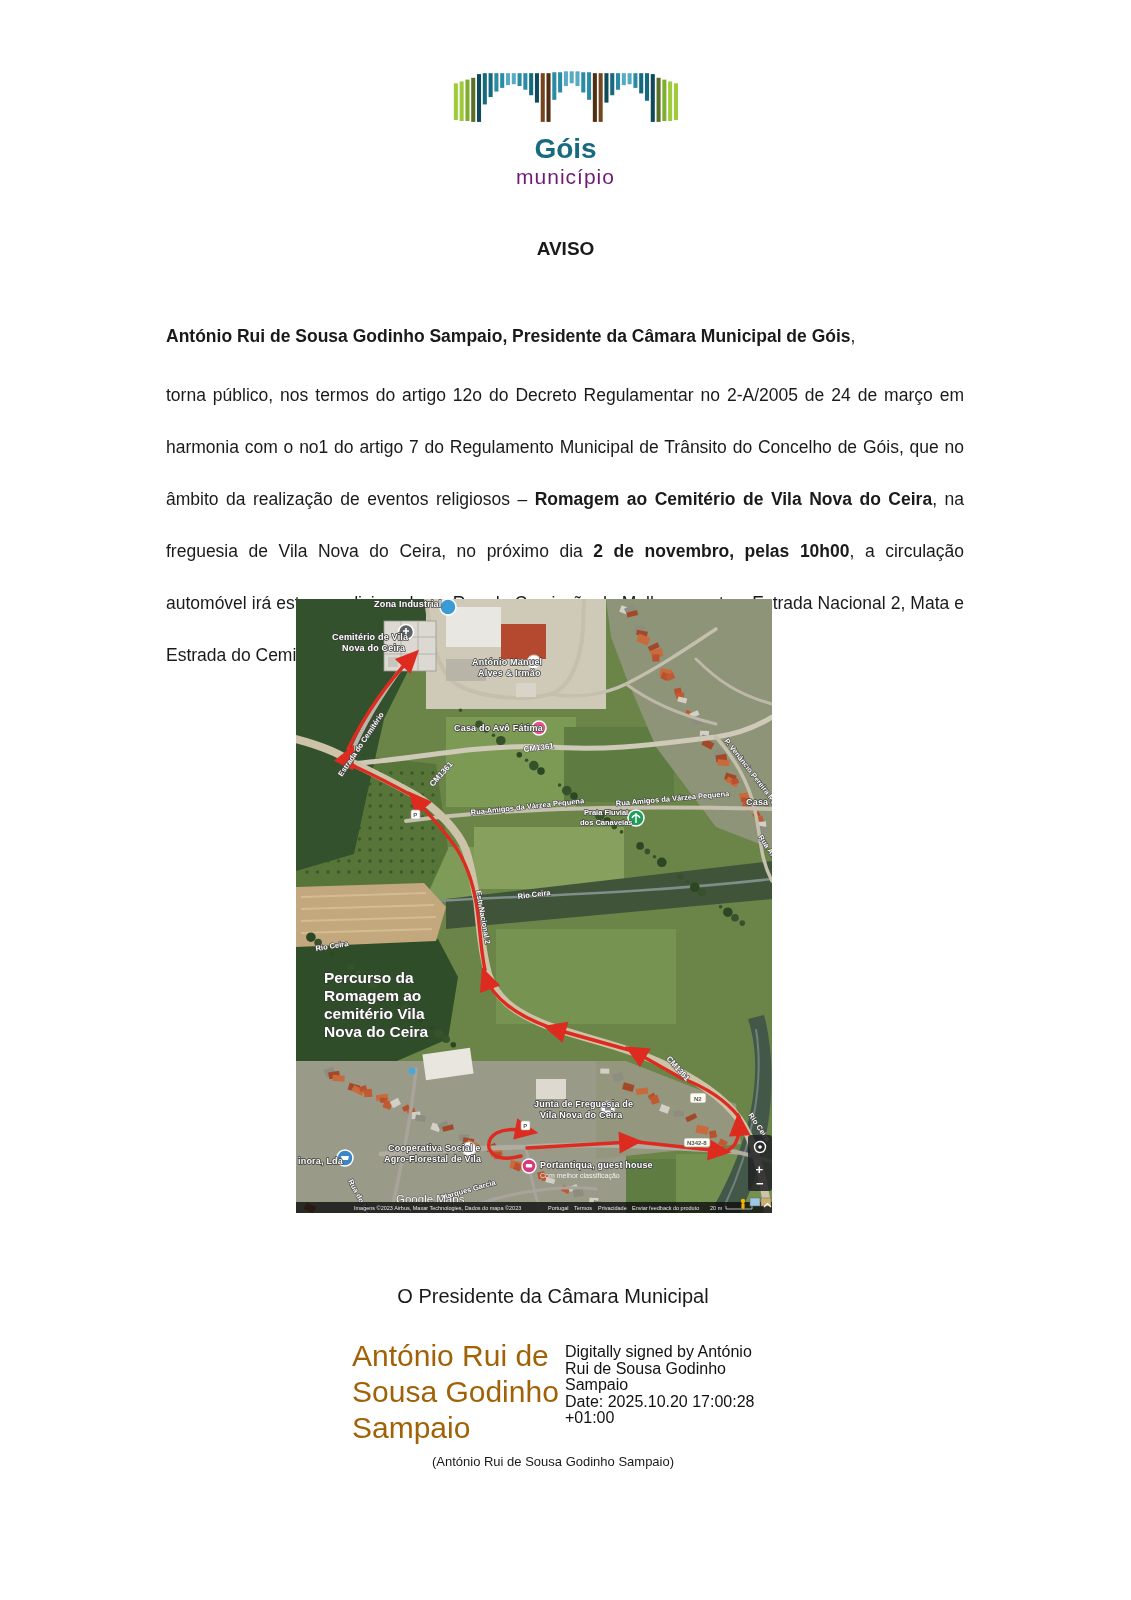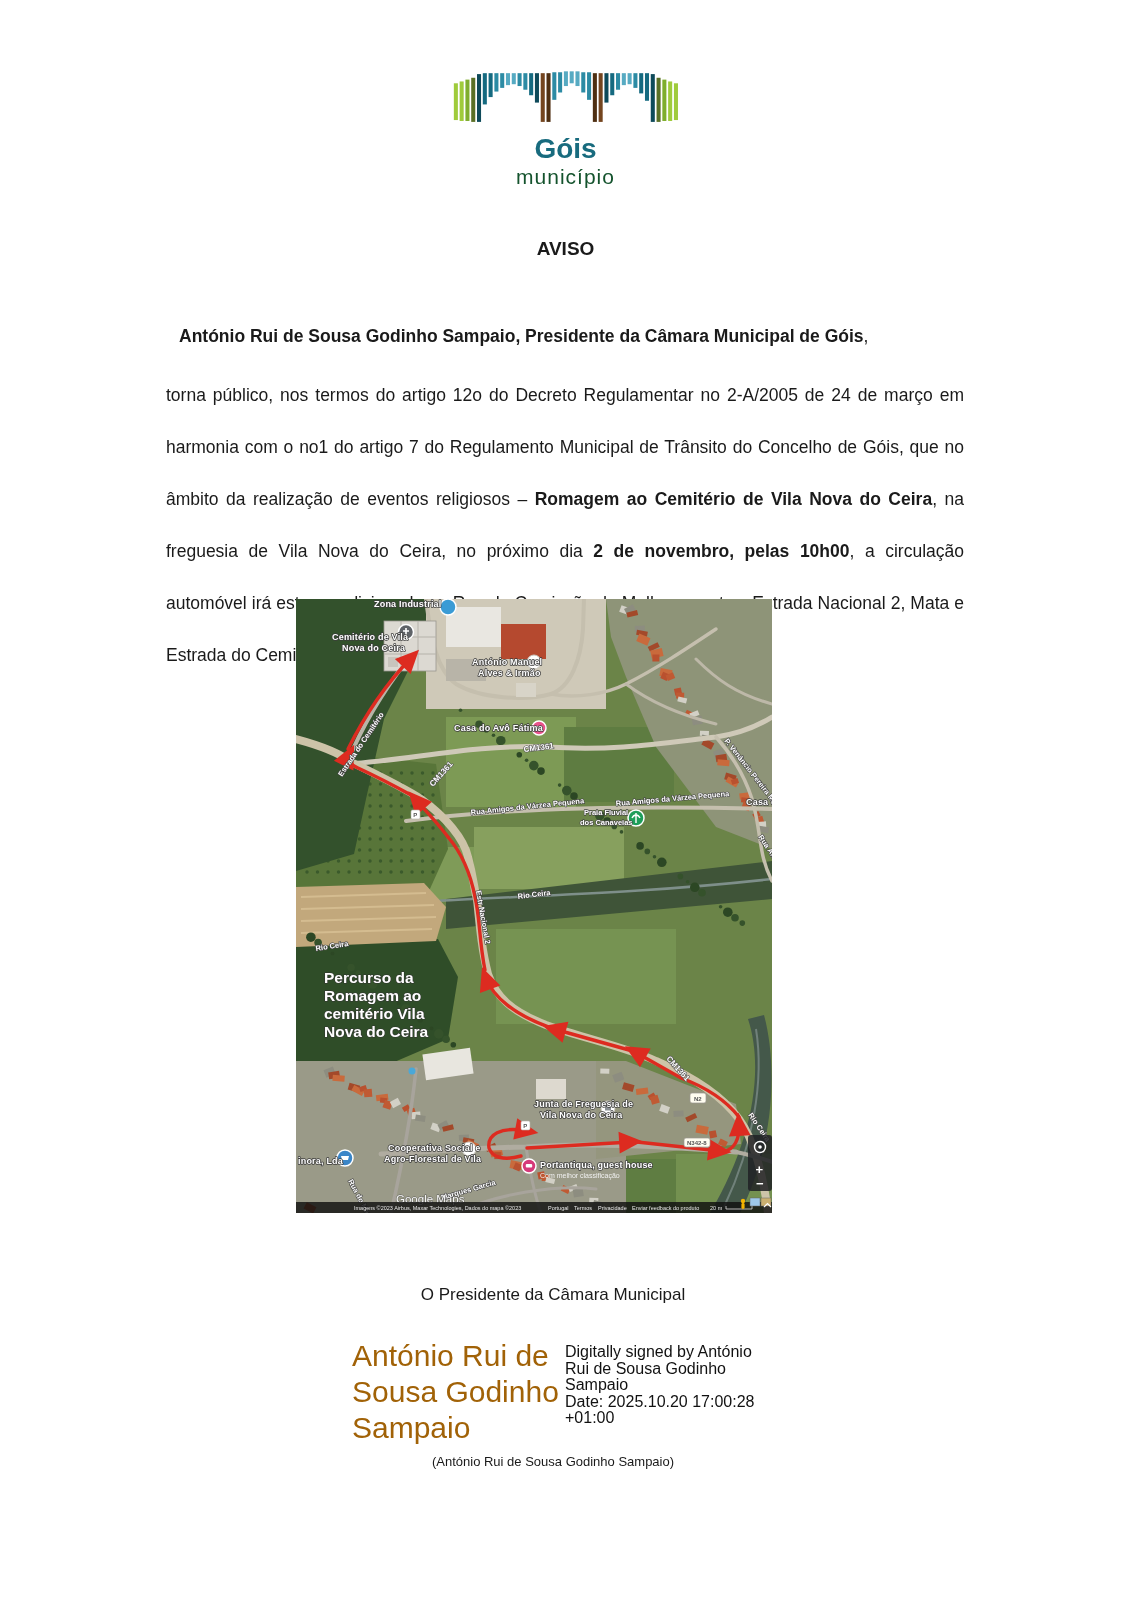--- a/index.html
+++ b/index.html
@@ -1,29 +1,29 @@
 <!DOCTYPE html>
 <html><head>
 <meta charset="utf-8">
 <style>
   html,body{margin:0;padding:0;background:#ffffff;}
   .page{position:relative;width:1131px;height:1600px;background:#fff;overflow:hidden;
         font-family:"Liberation Sans",sans-serif;color:#1a1a1a;}
   .logo{position:absolute;top:70px;left:50%;transform:translateX(-50%);width:260px;text-align:center;}
   .logo-title{font-size:28px;font-weight:bold;color:#186b7e;line-height:1.05;margin-top:4px;letter-spacing:0px;}
-  .logo-sub{font-size:21px;color:#14532d;letter-spacing:1px;margin-top:2px;}
+  .logo-sub{font-size:21px;color:#701a75;letter-spacing:1px;margin-top:2px;}
   .title{position:absolute;top:238px;left:0;width:100%;text-align:center;font-size:19px;font-weight:bold;}
   .intro{position:absolute;top:326px;left:166px;width:800px;font-size:17.5px;margin:0;}
-  .intro .b{font-weight:bold;margin-left:13px;}
+  .intro .b{font-weight:bold;}
   .bodytext{position:absolute;top:369px;left:166px;width:798px;font-size:17.5px;line-height:52px;
             text-align:justify;margin:0;}
   .bodytext .b{font-weight:bold;}
   .mapwrap{position:absolute;left:296px;top:599px;width:476px;height:694px;overflow:hidden;}
   .place-date{position:absolute;top:1234px;left:0;width:1106px;text-align:center;font-size:17.5px;}
-  .signatory{position:absolute;top:1285px;left:0;width:1106px;text-align:center;font-size:17px;}
+  .signatory{position:absolute;top:1285px;left:0;width:1106px;text-align:center;font-size:20px;}
   .sig-name{position:absolute;top:1338px;left:352px;font-size:30px;line-height:36px;color:#a16207;
             white-space:pre-line;}
   .sig-details{position:absolute;top:1344px;left:565px;font-size:16px;line-height:16.5px;color:#111;
             white-space:pre-line;}
   .caption{position:absolute;top:1454px;left:0;width:1106px;text-align:center;font-size:13px;}
   
   .mlbl{font-family:"Liberation Sans",sans-serif;font-size:9px;font-weight:bold;fill:#fff;
         stroke:#3c3c3c;stroke-width:1.5px;paint-order:stroke;stroke-linejoin:round;letter-spacing:.2px;}
   .mstreet{font-family:"Liberation Sans",sans-serif;font-size:7.5px;font-weight:bold;fill:#fff;
         stroke:#444;stroke-width:1.3px;paint-order:stroke;stroke-linejoin:round;}

